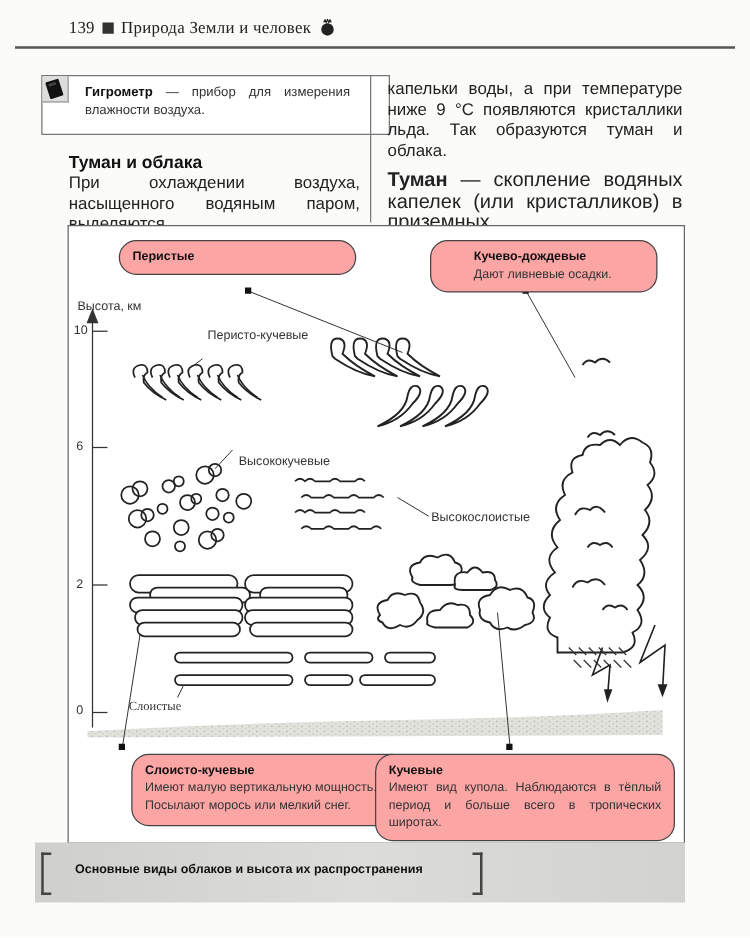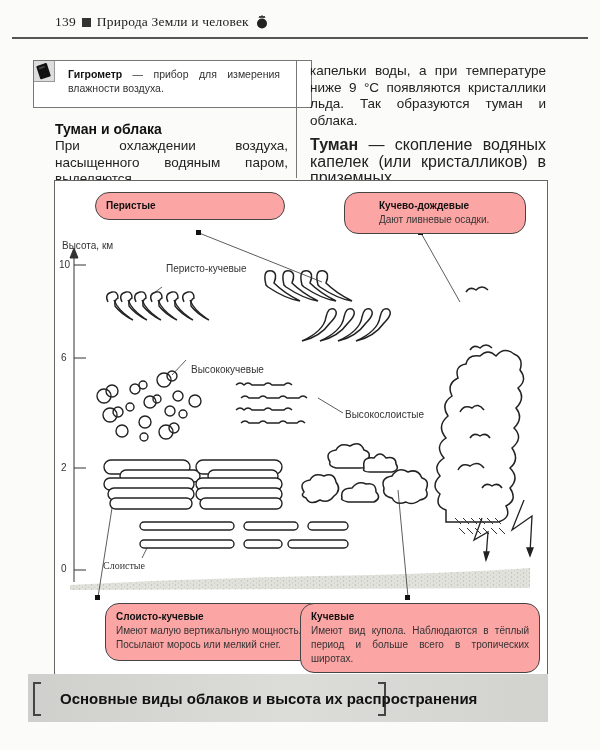--- a/index.html
+++ b/index.html
@@ -18,21 +18,21 @@
   .col-divider { left:296px; top:60px; width:1px; height:118px; background:#777; }
   .section-title { left:55px; top:121px; font-weight:bold; font-size:14px; color:#111; }
   .para-left { left:55px; top:138px; width:233px; font-size:13.5px; line-height:16.5px; color:#222; text-align:justify; }
   .para-right { left:310px; top:63px; width:236px; font-size:13.5px; line-height:16.5px; color:#222; text-align:justify; }
   .para-right2 { left:310px; top:137px; width:236px; font-size:16px; line-height:16.5px; color:#222; text-align:justify; }
   
   .fig-frame { left:54px; top:180px; width:492px; height:493px; border:1px solid #666; background:#fff; }
   .callout { position:absolute; border:1.3px solid #444; border-radius:14px; background:#fca5a5; padding:6px 10px; font-size:10px; line-height:14px; color:#333; }
   .callout .ct { font-weight:bold; color:#111; }
   .caption-band { left:28px; top:674px; width:520px; height:48px; background:linear-gradient(90deg,#cfd0cc,#dcdcd8 50%,#d2d3cf); }
-  .caption-text { left:60px; top:690px; font-weight:bold; font-size:15px; color:#111; }
+  .caption-text { left:60px; top:690px; font-weight:bold; font-size:10px; color:#111; }
   .bracket-l { left:33px; top:682px; width:6px; height:30px; border-left:2px solid #444; border-top:2px solid #444; border-bottom:2px solid #444; }
   .bracket-r { left:378px; top:682px; width:6px; height:30px; border-right:2px solid #444; border-top:2px solid #444; border-bottom:2px solid #444; }
   .lbl { position:absolute; font-size:10px; color:#333; }
   .tick-lbl { position:absolute; font-size:10px; color:#333; }
   svg { position:absolute; left:0; top:0; }
 </style>
 </head>
 <body>
 
 <div class="abs running-head">

